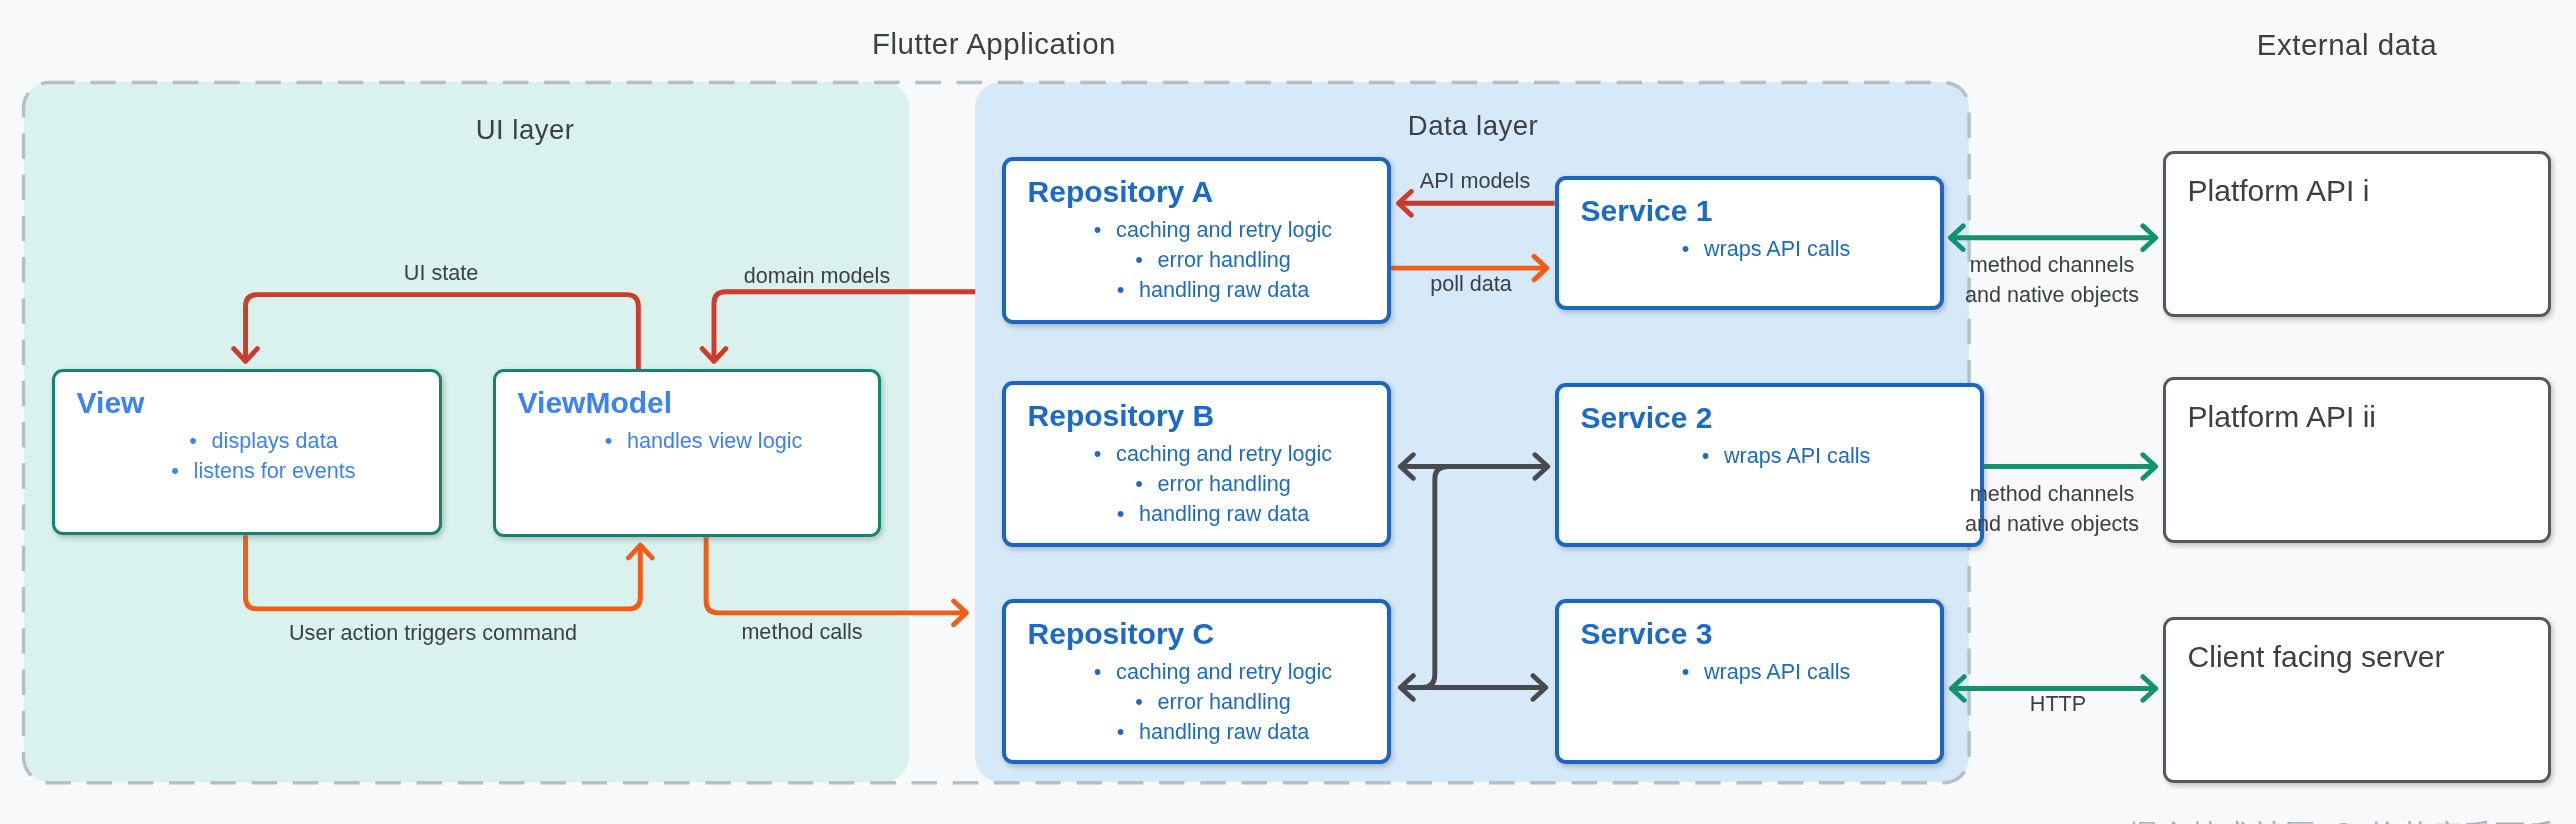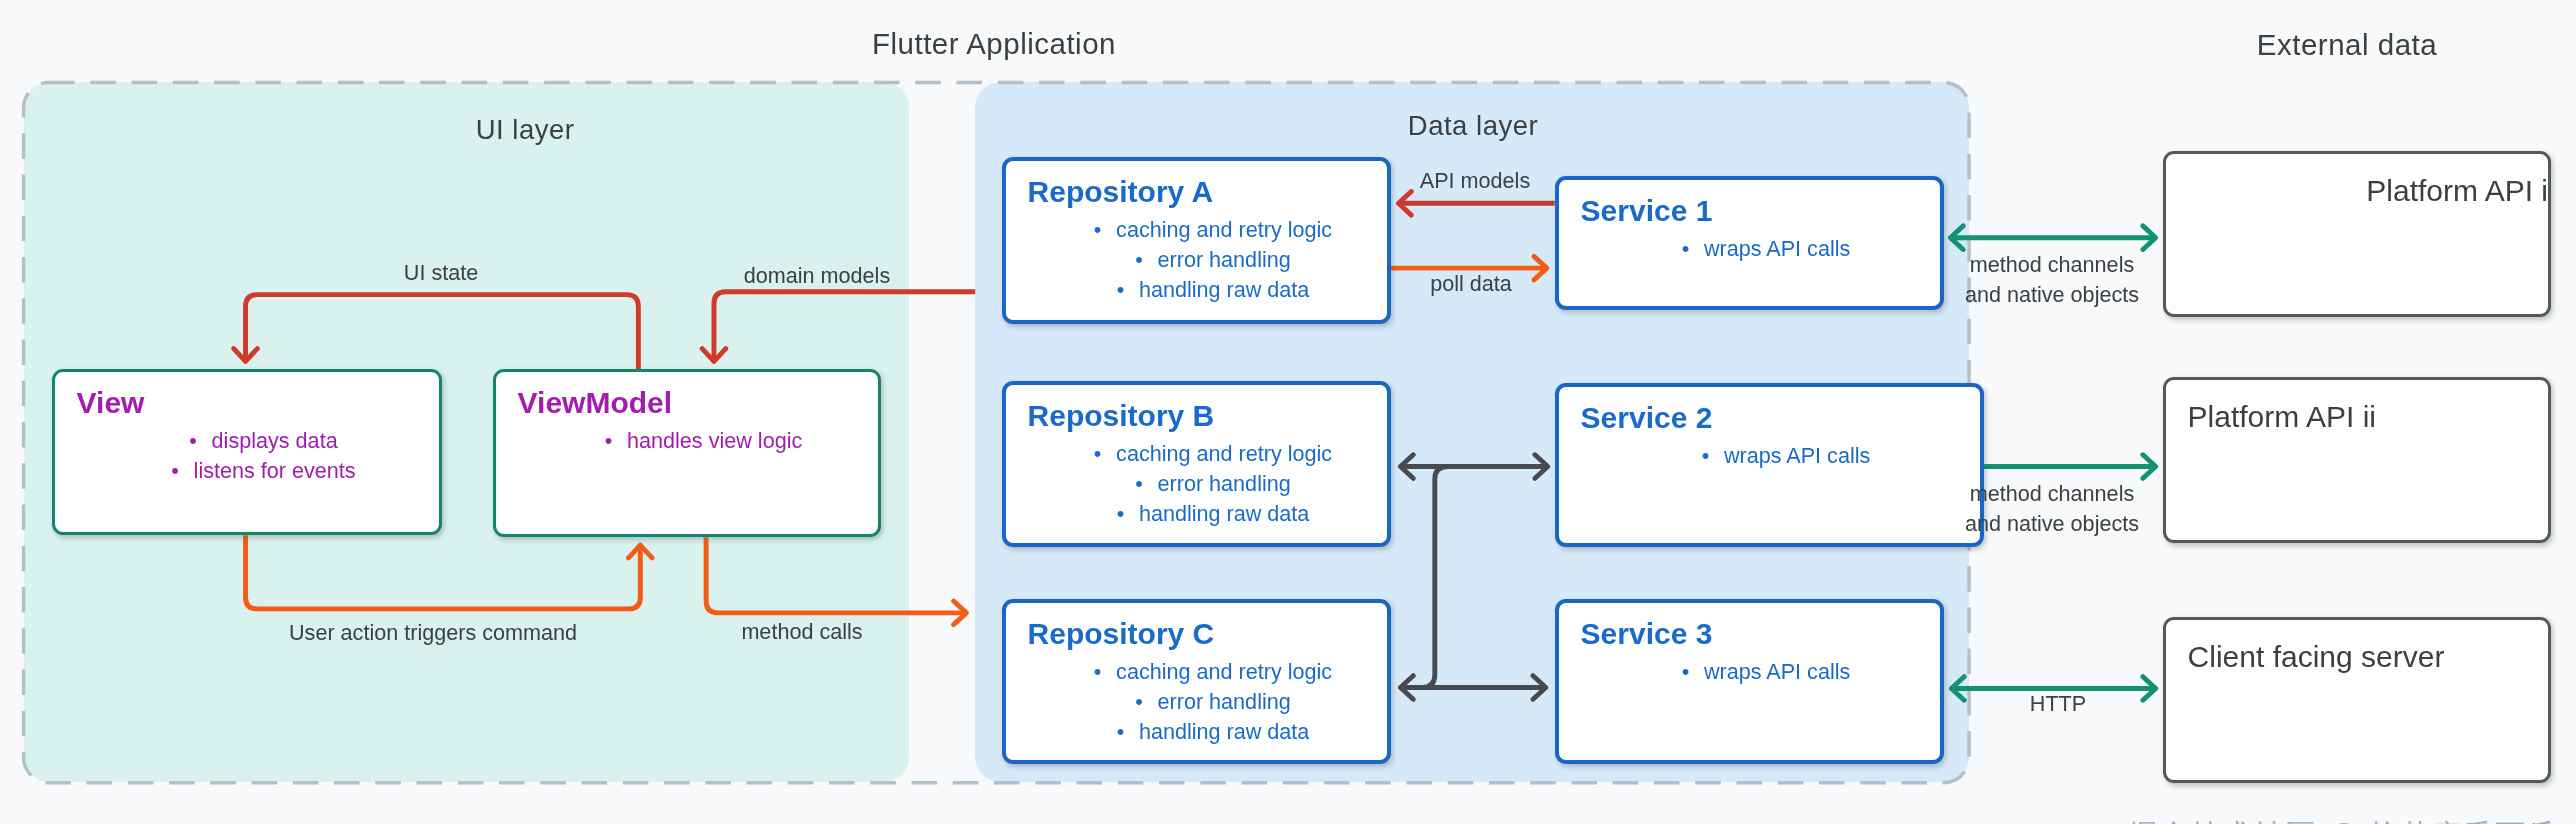--- a/index.html
+++ b/index.html
@@ -10,21 +10,21 @@
   .panel-label{font-size:27.5px;}
   .panel{position:absolute;top:82px;height:700px;border-radius:25.5px;}
   .panel.ui{left:23.6px;width:885px;background:#d9f2ee;}
   .panel.data{left:975px;width:994px;background:#d6e9f8;}
   svg.overlay{position:absolute;left:0;top:0;pointer-events:none;}
   .box{position:absolute;background:#ffffff;border-radius:11px;box-sizing:border-box;
        box-shadow:2px 2.9px 4.9px rgba(95,99,104,.35);}
   .box h3{margin:0;padding:11.8px 0 0 21.6px;font-size:30px;font-weight:600;line-height:37px;}
   .box ul{list-style:none;margin:4.9px 0 0;padding:0 0 0 33px;font-size:21.6px;line-height:30px;text-align:center;}
   .box li::before{content:"\2022";margin-right:14.7px;}
-  .box.teal{border:3.9px solid #13856d;color:#a21caf;}
+  .box.teal{border:3.9px solid #13856d;color:#3b82f6;}
   .box.blue{border:4.9px solid #1a66c5;color:#1a6ac9;}
   .box.gray{border:3.9px solid #55585c;color:#3c4043;}
   .box.gray h3{font-weight:500;padding-top:17.7px;}
   .alabel{position:absolute;transform:translate(-50%,-50%);font-size:21.6px;color:#3c4043;
           white-space:nowrap;text-align:center;line-height:30px;}
   .watermark{position:absolute;right:17.7px;top:816px;font-size:29.5px;color:#a9adb3;
              text-shadow:-1px -1px 0 rgba(255,255,255,.95),1px 2px 2px rgba(0,0,0,.25);
              letter-spacing:2px;}
 </style>
 </head>
@@ -130,21 +130,21 @@
       <li>wraps API calls</li>
     </ul>
   </div>
   <div class="box blue" style="left:1555px;top:599px;width:389px;height:165px;">
     <h3>Service 3</h3>
     <ul>
       <li>wraps API calls</li>
     </ul>
   </div>
 
-  <div class="box gray" style="left:2163px;top:151px;width:388px;height:166px;text-align:right;">
+  <div class="box gray" style="left:2163px;top:151px;width:388px;height:166px;">
     <h3>Platform API i</h3>
   </div>
   <div class="box gray" style="left:2163px;top:377px;width:388px;height:166px;">
     <h3>Platform API ii</h3>
   </div>
   <div class="box gray" style="left:2163px;top:617px;width:388px;height:166px;">
     <h3>Client facing server</h3>
   </div>
 
   <div class="alabel" style="left:441px;top:273px;">UI state</div>

